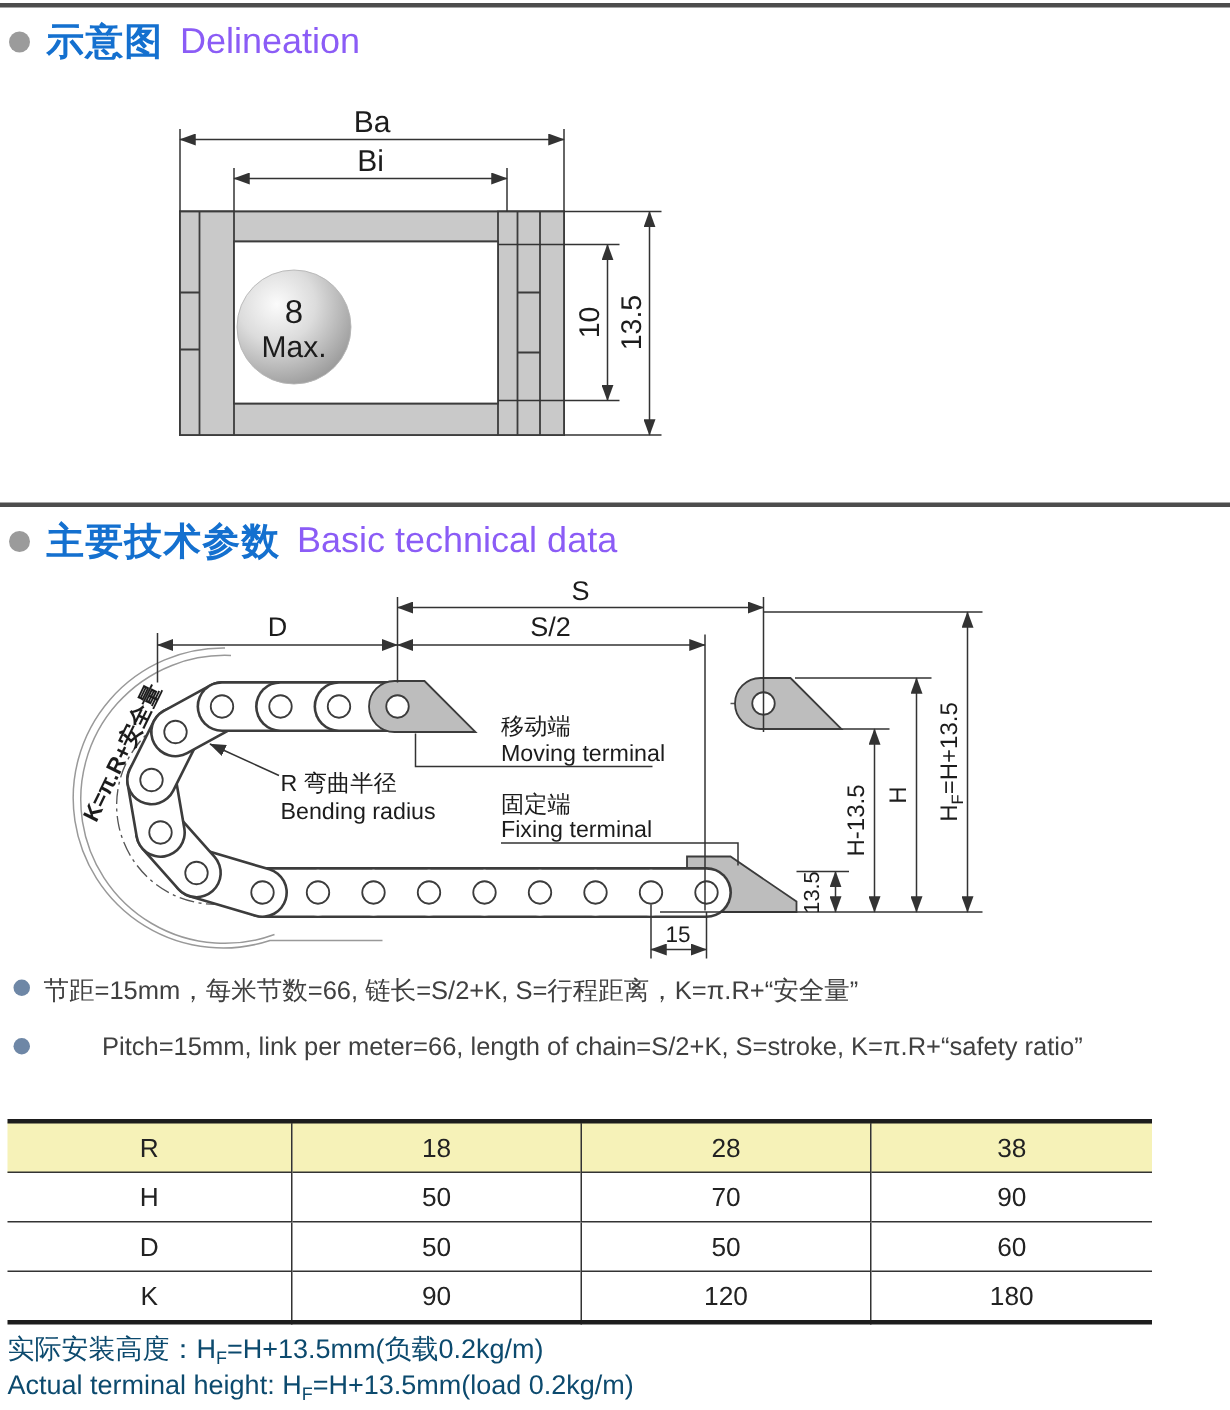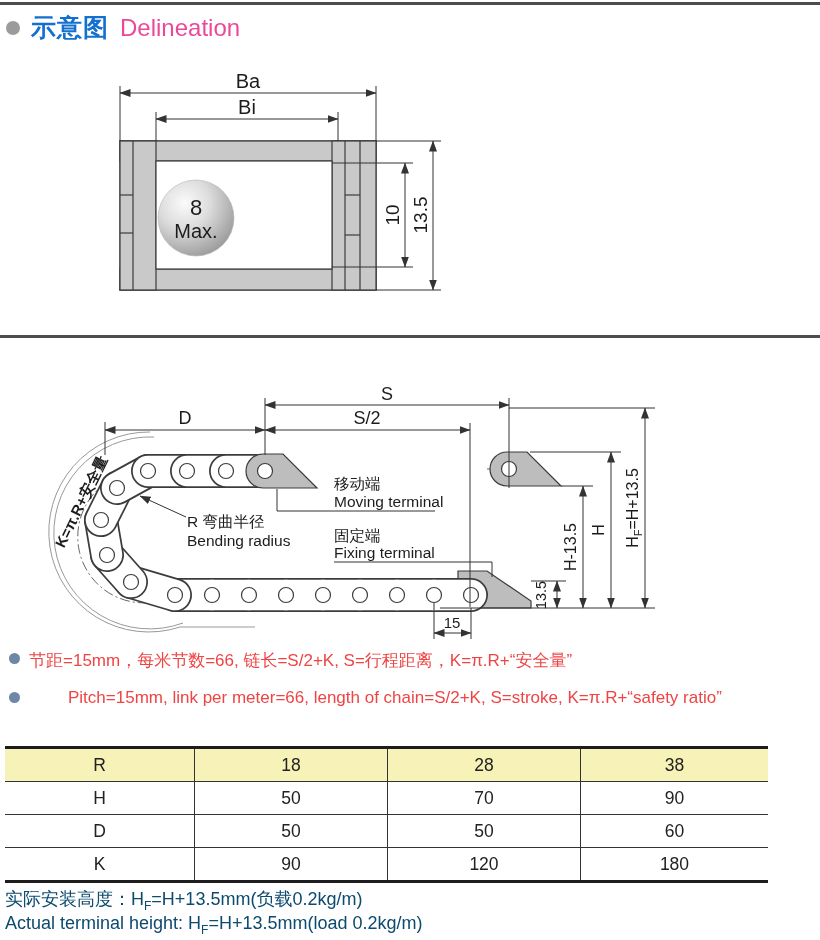--- a/index.html
+++ b/index.html
@@ -2,26 +2,26 @@
 <html><head>
 <meta charset="utf-8">
 <style>
   html,body{margin:0;padding:0;background:#fff;}
   body{font-family:"Liberation Sans",sans-serif;}
   .page{position:relative;width:820px;height:940px;background:#fff;overflow:hidden;}
   .rule{position:absolute;left:0;width:820px;height:3px;background:#4d4d4d;}
   .heading{position:absolute;display:flex;align-items:center;gap:11px;left:6px;}
   .heading .bullet{width:14px;height:14px;border-radius:50%;background:#9b9b9b;display:inline-block;}
   .heading .zh{font-size:25px;font-weight:bold;color:#1470cf;letter-spacing:1px;}
-  .heading .en{font-size:24px;color:#ec4899;}
+  .heading .en{font-size:24px;color:#8b5cf6;}
   .dsvg{position:absolute;}
   svg text{font-family:"Liberation Sans",sans-serif;fill:#1c1c1c;}
   .note{position:absolute;display:flex;align-items:flex-start;gap:9px;left:9px;}
   .note .nbullet{width:11px;height:11px;border-radius:50%;background:#6e87a6;display:inline-block;margin-top:4px;flex:none;}
-  .note .ntext{font-size:17px;color:#ef4444;}
+  .note .ntext{font-size:17px;color:#404040;}
   table.spec{position:absolute;left:5px;top:746px;width:760px;border-collapse:collapse;
     border-top:3px solid #1d1d1d;border-bottom:3px solid #1d1d1d;table-layout:fixed;}
   table.spec td{height:32px;text-align:center;vertical-align:middle;font-size:17.5px;color:#222;padding:0;}
   table.spec td+td{border-left:1.2px solid #333;}
   table.spec tr+tr td{border-top:1.3px solid #333;}
   table.spec tr.hl td{background:#f6f2b8;}
   .c1{width:189px;}.c2{width:192px;}.c3{width:192px;}.c4{width:187px;}
   .footline{position:absolute;left:5px;font-size:18px;color:#0c4a6e;}
   .footline sub{font-size:12px;}
 </style>
@@ -89,20 +89,25 @@
     </g>
 
     <text x="248" y="88" text-anchor="middle" font-size="20">Ba</text>
     <text x="247" y="114" text-anchor="middle" font-size="20">Bi</text>
     <text x="399" y="215" text-anchor="middle" font-size="19" transform="rotate(-90 399 215)">10</text>
     <text x="427" y="215" text-anchor="middle" font-size="19" transform="rotate(-90 427 215)">13.5</text>
   </svg>
 
   <div class="rule" style="top:335px;"></div>
 
+  <div class="heading" style="top:344px;">
+    <span class="bullet"></span>
+    <span class="zh">主要技术参数</span>
+    <span class="en">Basic technical data</span>
+  </div>
 
   <svg class="dsvg" style="left:30px;top:385px;" width="640" height="260" viewBox="30 385 640 260">
     <defs>
       <marker id="ae2" markerWidth="11" markerHeight="8" refX="10.5" refY="4" orient="auto" markerUnits="userSpaceOnUse">
         <path d="M0,0 L11,4 L0,8 Z" fill="#333"></path>
       </marker>
       <marker id="as2" markerWidth="11" markerHeight="8" refX="0.5" refY="4" orient="auto" markerUnits="userSpaceOnUse">
         <path d="M11,0 L0,4 L11,8 Z" fill="#333"></path>
       </marker>
     </defs>

